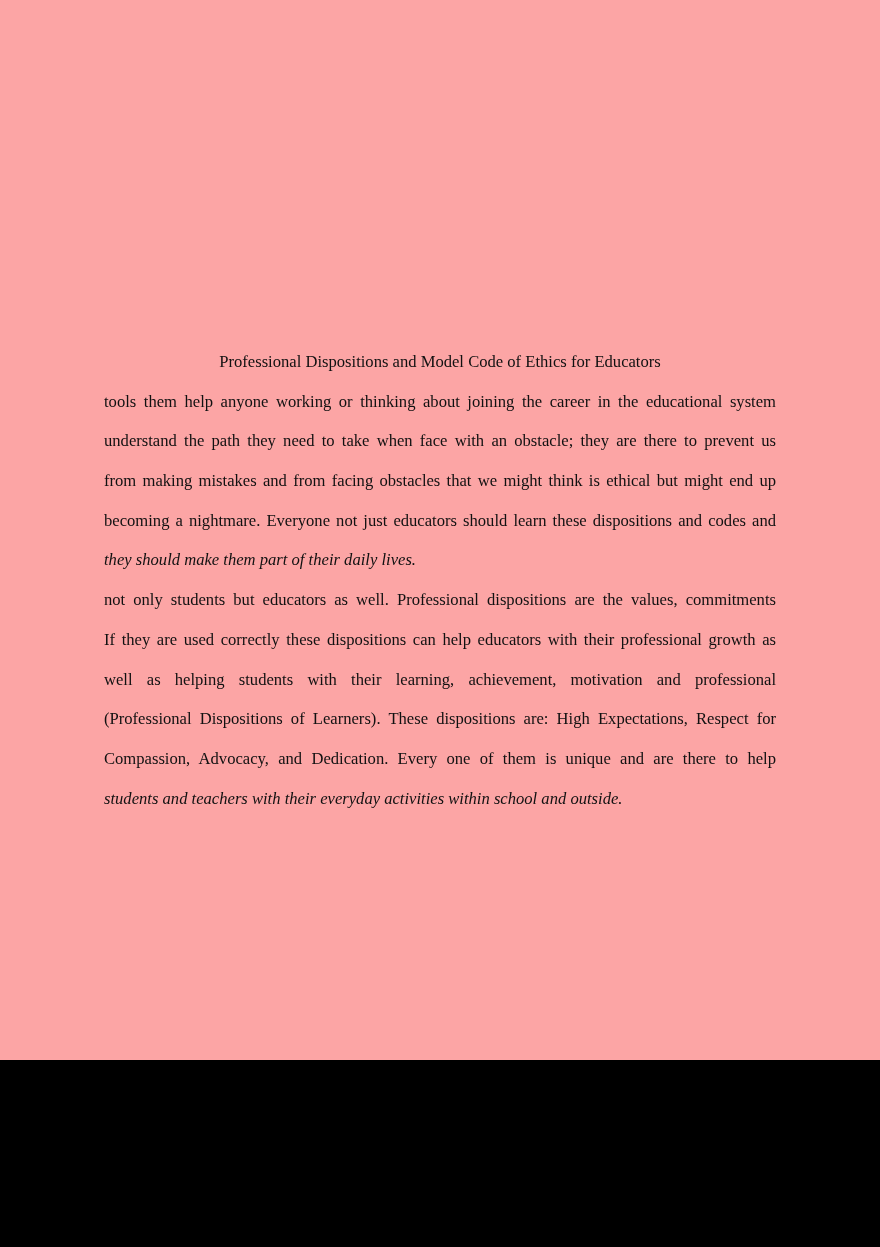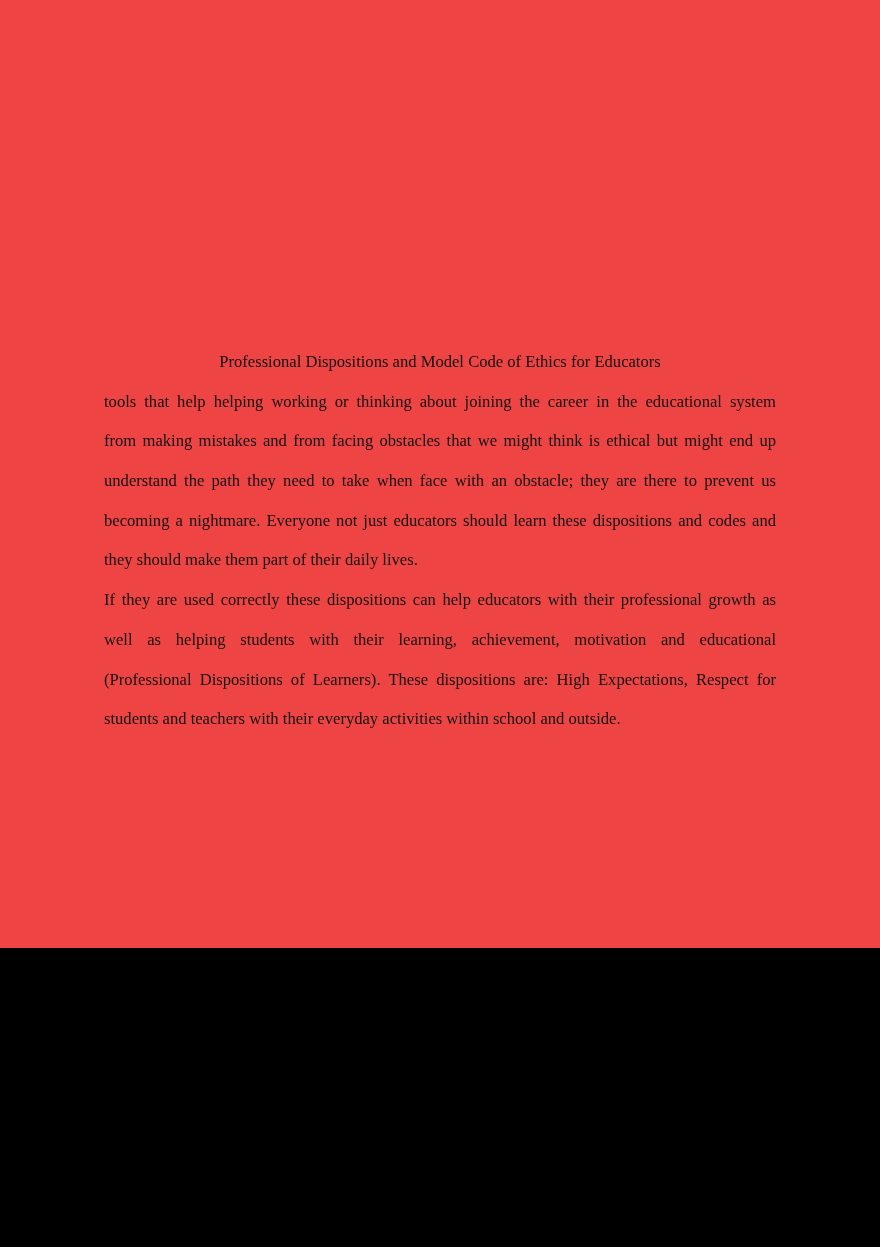--- a/index.html
+++ b/index.html
@@ -1,41 +1,43 @@
 <!DOCTYPE html>
 <html><head>
   <meta charset="utf-8">
   <style>
     html, body { margin: 0; padding: 0; }
     body { width: 880px; height: 1247px; background: #000; position: relative; overflow: hidden; }
-    .page { position: absolute; left: 0; top: 0; width: 880px; height: 948px; background: #ef4444; }
+    .page { position: absolute; left: 0; top: 0; width: 880px; height: 1060px; background: #fca5a5; }
     .doc { position: absolute; left: 104px; top: 347px; width: 672px; font-family: "Liberation Serif", serif; font-size: 16.6px; color: #111; }
     .title { text-align: center; height: 29px; line-height: 29px; margin-bottom: 10.7px; white-space: nowrap; }
     .line { height: 39.7px; line-height: 29px; text-align: justify; text-align-last: justify; white-space: nowrap; overflow: visible; }
-    .line.last { text-align-last: left; }
+    .line.last { text-align-last: left; font-style: italic; }
     .line.indent { padding-left: 52px; }
     .bottom-bar { position: absolute; left: 0; top: 1144px; width: 880px; height: 103px; background: #000; }
   </style>
 </head>
 <body>
 
 <div class="page">
   <div class="doc">
     <div class="title">Professional Dispositions and Model Code of Ethics for Educators</div>
 
     <div>
-      <div class="line">tools that help helping working or thinking about joining the career in the educational system</div>
+      <div class="line">tools them help anyone working or thinking about joining the career in the educational system</div>
+      <div class="line">understand the path they need to take when face with an obstacle; they are there to prevent us</div>
       <div class="line">from making mistakes and from facing obstacles that we might think is ethical but might end up</div>
-      <div class="line">understand the path they need to take when face with an obstacle; they are there to prevent us</div>
       <div class="line">becoming a nightmare. Everyone not just educators should learn these dispositions and codes and</div>
       <div class="line last">they should make them part of their daily lives.</div>
     </div>
 
     <div>
+      <div class="line">not only students but educators as well. Professional dispositions are the values, commitments</div>
       <div class="line">If they are used correctly these dispositions can help educators with their professional growth as</div>
-      <div class="line">well as helping students with their learning, achievement, motivation and educational</div>
+      <div class="line">well as helping students with their learning, achievement, motivation and professional</div>
       <div class="line">(Professional Dispositions of Learners). These dispositions are: High Expectations, Respect for</div>
+      <div class="line">Compassion, Advocacy, and Dedication. Every one of them is unique and are there to help</div>
       <div class="line last">students and teachers with their everyday activities within school and outside.</div>
     </div>
   </div>
 </div>
 
 <div class="bottom-bar"></div>
 
 </body></html>

